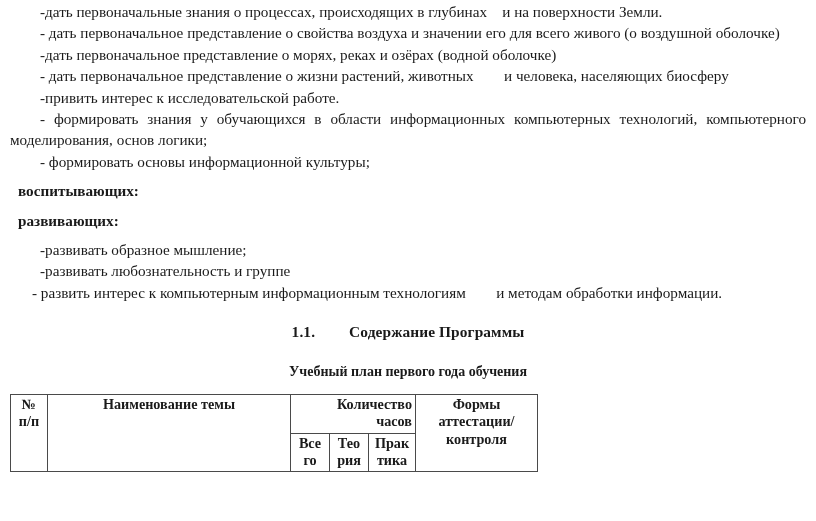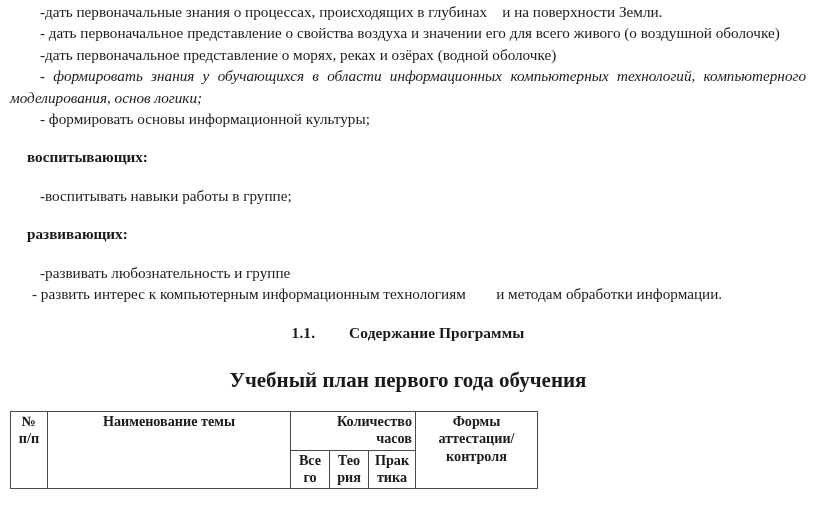--- a/index.html
+++ b/index.html
@@ -32,32 +32,31 @@
     white-space: pre-wrap;
     text-indent: 0;
     margin: 0;
     padding-left: 30px;
   }
   .goal-line.justify {
     text-align: justify;
     text-align-last: left;
     padding-left: 0;
     text-indent: 30px;
-    font-style: italic;
   }
   .goal-line.flush {
     padding-left: 0;
     text-indent: 0;
     margin-left: 22px;
   }
   .cat-heading {
     font-size: 15.2px;
     line-height: 21.4px;
     font-weight: bold;
-    margin: 17px;
+    margin: 8px;
     padding-left: 0;
   }
 
   
   .section-heading {
     margin: 0;
     padding-top: 18px;
     font-size: 15.4px;
     line-height: 21.4px;
     font-weight: bold;
@@ -73,23 +72,23 @@
   .body-par {
     margin: 0;
     padding-top: 17px;
     font-size: 15.2px;
     line-height: 21.4px;
     text-align: center;
   }
 
   
   .plan-title {
-    margin: 8px;
+    margin: 0;
     padding-top: 18px;
-    font-size: 21px;
+    font-size: 14px;
     line-height: 21.4px;
     font-weight: bold;
     text-align: center;
   }
 
   
   .tbl-wrap {
     padding-top: 12px;
   }
   table.plan {
@@ -123,27 +122,29 @@
 </style>
 </head>
 <body>
 
 <div class="page">
 
   <div class="goals">
     <p class="goal-line">-дать первоначальные знания о процессах, происходящих в глубинах    и на поверхности Земли.</p>
     <p class="goal-line">- дать первоначальное представление о свойства воздуха и значении его для всего живого (о воздушной оболочке)</p>
     <p class="goal-line">-дать первоначальное представление о морях, реках и озёрах (водной оболочке)</p>
+    <p class="goal-line">- дать первоначальное представление о жизни растений, животных        и человека, населяющих биосферу</p>
+    <p class="goal-line">-привить интерес к исследовательской работе.</p>
     <p class="goal-line justify">- формировать знания у обучающихся в области информационных компьютерных технологий, компьютерного моделирования, основ логики;</p>
     <p class="goal-line">- формировать основы информационной культуры;</p>
 
     <p class="cat-heading">воспитывающих:</p>
-    <p class="goal-line">-воспитывать навыки работы в группе;</p>
 
     <p class="cat-heading">развивающих:</p>
+    <p class="goal-line">-развивать образное мышление;</p>
     <p class="goal-line">-развивать любознательность и группе</p>
     <p class="goal-line flush">- развить интерес к компьютерным информационным технологиям        и методам обработки информации.</p>
   </div>
 
   <h2 class="section-heading">
     <span class="num">1.1.</span><span>Содержание Программы</span>
   </h2>
 
 
   <p class="plan-title">Учебный план первого года обучения</p>

